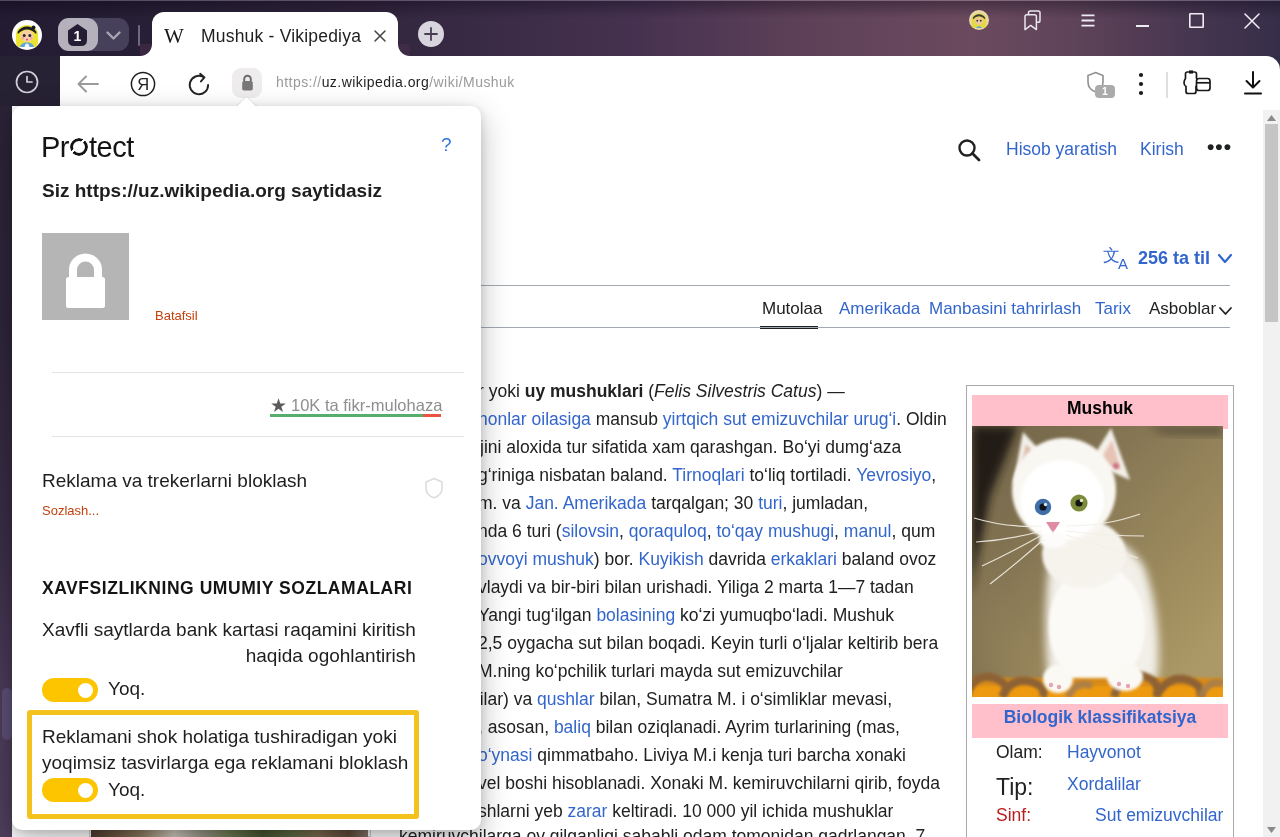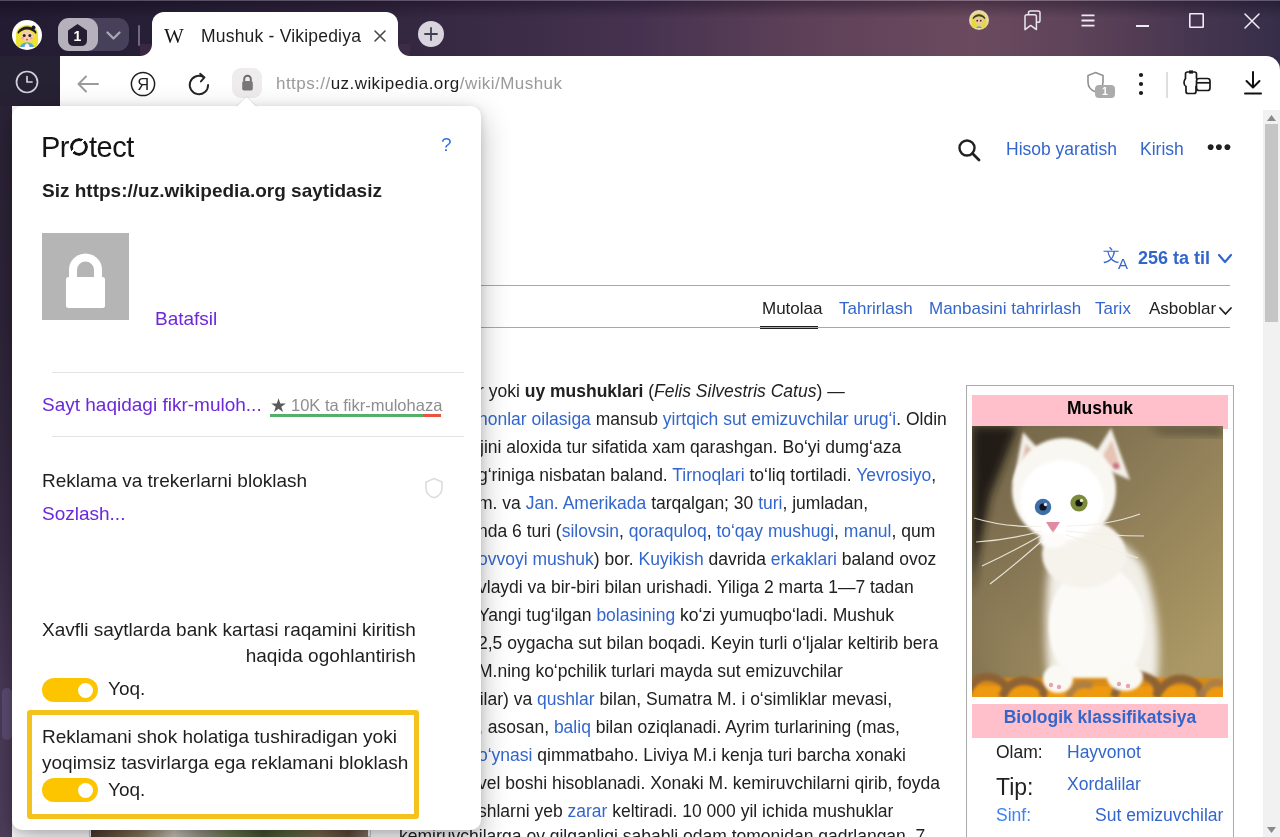--- a/index.html
+++ b/index.html
@@ -15,21 +15,21 @@
   #titlebar .darktop { position:absolute; left:0; top:0; width:100%; height:18px; background:linear-gradient(180deg,rgba(8,4,18,.34),rgba(8,4,18,0)); border-top:1px solid rgba(200,190,210,.30); }
 
   
   #tab { left:152px; top:12px; width:246px; height:46px; background:#fff; border-radius:12px 12px 0 0; }
   #tabtitle { left:201px; top:26px; font-size:17.5px; color:#1e1e1e; letter-spacing:.2px; }
   #tabW { left:164px; top:24px; font-family:"Liberation Serif",serif; font-size:21px; color:#161616; }
   #plusbtn { left:418px; top:21px; width:26px; height:26px; border-radius:50%; background:#d9d5de; }
 
   
   #toolbar { left:0; top:56px; width:1280px; height:54px; background:#fff; border-radius:0 14px 0 0; }
-  #urltext { left:276px; top:74px; font-size:17px; color:#9a9a9a; letter-spacing:.45px; }
+  #urltext { left:276px; top:74px; font-size:14px; color:#9a9a9a; letter-spacing:.45px; }
   #urltext b { color:#1f1f1f; font-weight:400; }
   #lockbadge { left:232px; top:68px; width:30px; height:30px; border-radius:9px; background:#eeecec; }
 
   
   #sidecorner { left:0; top:56px; width:60px; height:50px; background:#272134; }
   #sidestrip { left:0; top:106px; width:12px; height:731px;
      background:linear-gradient(180deg,#2b2336 0%,#2e2539 30%,#3a2d47 60%,#4a3a57 80%,#4e3e5b 100%); }
   #sidehandle { left:2px; top:688px; width:10px; height:52px; border-radius:8px; background:#60527a; opacity:.8; }
   .artline { position:absolute; left:478px; font-size:17.5px; color:#202122; white-space:nowrap; letter-spacing:0px; }
   .artline a { color:#3366cc; }
@@ -42,21 +42,21 @@
   #scrollbar { left:1263px; top:110px; width:17px; height:727px; background:#f1f1f1; }
   #scrollthumb { left:1265px; top:124px; width:13px; height:198px; background:#c5c5c5; border-radius:0; }
 
   
   #popup { left:12px; top:106px; width:469px; height:724px; background:#fff; border-radius:10px;
      box-shadow:0 10px 30px rgba(0,0,0,.28), 0 2px 8px rgba(0,0,0,.12); }
   #popuparrow { left:236px; top:96px; width:21px; height:11px; overflow:hidden; }
   #popuparrow:before { content:""; position:absolute; left:3px; top:4px; width:15px; height:15px; background:#fff;
      transform:rotate(45deg); box-shadow:0 0 2px rgba(0,0,0,.18); }
   .ptxt { position:absolute; color:#1e1e1e; font-size:19px; }
-  .plink { position:absolute; color:#6d28d9; font-size:19px; }
+  .plink { position:absolute; color:#c2410c; font-size:13px; }
   .pdivider { position:absolute; left:40px; width:412px; height:1px; background:#e4e4e4; }
   .toggle { position:absolute; width:56px; height:24px; border-radius:12px; background:#fdc500; }
   .toggle:before { content:""; position:absolute; right:5px; top:4.5px; width:15px; height:15px; border-radius:50%; background:#fff; }
   #p-o { display:inline-block; width:18px; height:18px; border:3.2px solid #141414; border-radius:50%; position:relative; top:-1px; margin:0 1px;
      -webkit-mask:linear-gradient(135deg, #000 40%, transparent 41%, transparent 49%, #000 50%, #000 90%, transparent 91%);
      mask:linear-gradient(135deg, #000 40%, transparent 41%, transparent 49%, #000 50%, #000 90%, transparent 91%); }
 </style>
 </head>
 <body>
 
@@ -75,21 +75,21 @@
   <text x="0" y="16" font-size="17" fill="#36c" font-family="Liberation Sans">文</text>
   <text x="15" y="24" font-size="15" fill="#36c" font-family="Liberation Sans">A</text>
 </svg>
 <div class="abs" style="left:1138px;top:248px;font-size:18px;font-weight:bold;color:#36c;">256 ta til</div>
 <svg class="abs" style="left:1217px;top:253px" width="16" height="12" viewBox="0 0 16 12">
   <polyline points="2,2 8,9 14,2" fill="none" stroke="#36c" stroke-width="2.2" stroke-linecap="round" stroke-linejoin="round"></polyline>
 </svg>
 <div class="abs" style="left:300px;top:285px;width:930px;height:1px;background:#a2a9b1;"></div>
 
 <div class="abs" style="left:762px;top:299px;font-size:17px;color:#202122;">Mutolaa</div>
-<div class="abs" style="left:839px;top:299px;font-size:17px;color:#3366cc;">Tahrirlash</div>
+<div class="abs" style="left:839px;top:299px;font-size:17px;color:#3366cc;">Amerikada</div>
 <div class="abs" style="left:929px;top:299px;font-size:17px;color:#3366cc;">Manbasini tahrirlash</div>
 <div class="abs" style="left:1095px;top:299px;font-size:17px;color:#3366cc;">Tarix</div>
 <div class="abs" style="left:1149px;top:299px;font-size:17px;color:#202122;">Asboblar</div>
 <svg class="abs" style="left:1218px;top:306px" width="15" height="11" viewBox="0 0 15 11">
   <polyline points="2,2 7.5,8 13,2" fill="none" stroke="#202122" stroke-width="1.8" stroke-linecap="round" stroke-linejoin="round"></polyline>
 </svg>
 <div class="abs" style="left:760px;top:325.5px;width:58px;height:3px;background:#202122;"></div>
 <div class="abs" style="left:300px;top:327px;width:930px;height:1.4px;background:#a2a9b1;"></div>
 
 <div class="artline" style="top:381px;">r yoki <b>uy mushuklari</b> (<i>Felis Silvestris Catus</i>) —</div>
@@ -210,21 +210,21 @@
         <circle cx="87" cy="261" r="2.2" fill="#e6a5b2"></circle>
     <circle cx="147" cy="258" r="2.2" fill="#e6a5b2"></circle>
         <circle cx="156" cy="260" r="2.2" fill="#e6a5b2"></circle>
   </svg>
   </div>
   <div class="pinkhdr" style="top:318px;color:#3366cc;">Biologik klassifikatsiya</div>
   <div class="abs" style="left:29px;top:356px;font-size:17.5px;color:#202122;">Olam:</div>
   <div class="abs" style="left:100px;top:356px;font-size:17.5px;color:#3366cc;">Hayvonot</div>
   <div class="abs" style="left:29px;top:388px;font-size:23px;color:#202122;">Tip:</div>
   <div class="abs" style="left:100px;top:388px;font-size:17.5px;color:#3366cc;">Xordalilar</div>
-  <div class="abs" style="left:29px;top:419px;font-size:17.5px;color:#3b82f6;">Sinf:</div>
+  <div class="abs" style="left:29px;top:419px;font-size:17.5px;color:#b91c1c;">Sinf:</div>
   <div class="abs" style="left:100px;top:419px;font-size:17.5px;color:#3366cc;margin-left:28px;">Sut emizuvchilar</div>
 </div>
 
 <div id="scrollbar" class="abs"></div>
 <div id="scrollthumb" class="abs"></div>
 <svg class="abs" style="left:1266px;top:114px" width="11" height="8" viewBox="0 0 11 8">
   <polygon points="5.5,1 10,7 1,7" fill="#8a8a8a"></polygon>
 </svg>
 <svg class="abs" style="left:1266px;top:826px" width="11" height="8" viewBox="0 0 11 8">
   <polygon points="1,1 10,1 5.5,7" fill="#8a8a8a"></polygon>
@@ -357,34 +357,34 @@
   <div class="abs" style="left:30px;top:127px;width:87px;height:87px;background:#b5b5b5;">
     <svg width="87" height="87" viewBox="0 0 87 87">
       <path d="M31 44 v-7 a12.5 12.5 0 0 1 25 0 v7" fill="none" stroke="#fff" stroke-width="8"></path>
       <rect x="24" y="44" width="39" height="31" rx="2.5" fill="#fff"></rect>
     </svg>
   </div>
   <div class="plink" style="left:143px;top:202px;">Batafsil</div>
 
   <div class="pdivider" style="top:266px;"></div>
 
-  <div class="plink" style="left:30px;top:288px;">Sayt haqidagi fikr-muloh...</div>
   <div class="abs" style="left:258px;top:288px;font-size:19px;color:#5a5a5a;">★</div>
   <div class="abs" style="left:279px;top:290px;font-size:16.5px;color:#8e8e8e;">10K ta fikr-mulohaza</div>
   <div class="abs" style="left:258px;top:308px;width:153px;height:2.5px;background:#56ad6c;"></div>
   <div class="abs" style="left:411px;top:308px;width:18px;height:2.5px;background:#ea5340;"></div>
 
   <div class="pdivider" style="top:330px;"></div>
 
   <div class="ptxt" style="left:30px;top:364px;">Reklama va trekerlarni bloklash</div>
   <svg class="abs" style="left:412px;top:371px" width="20" height="22" viewBox="0 0 20 22">
     <path d="M10 1.5 L18 5 V11 C18 16 14.5 19.3 10 20.8 C5.5 19.3 2 16 2 11 V5 Z" fill="none" stroke="#dcdcdc" stroke-width="1.6"></path>
   </svg>
   <div class="plink" style="left:30px;top:397px;">Sozlash...</div>
 
+  <div class="abs" style="left:30px;top:472px;font-size:17.5px;font-weight:bold;color:#141414;letter-spacing:0.55px;">XAVFSIZLIKNING UMUMIY SOZLAMALARI</div>
 
   <div class="ptxt" style="left:30px;top:511px;line-height:26px;text-align:right;">Xavfli saytlarda bank kartasi raqamini kiritish<br>haqida ogohlantirish</div>
   <div class="toggle" style="left:30px;top:572px;"></div>
   <div class="ptxt" style="left:96px;top:572px;">Yoq.</div>
 
   <div class="abs" style="left:15px;top:604px;width:392px;height:109px;border:5px solid #f4c21d;border-radius:3px;"></div>
   <div class="ptxt" style="left:30px;top:618px;line-height:26px;">Reklamani shok holatiga tushiradigan yoki<br>yoqimsiz tasvirlarga ega reklamani bloklash</div>
   <div class="toggle" style="left:30px;top:672px;"></div>
   <div class="ptxt" style="left:96px;top:673px;">Yoq.</div>
 </div>

